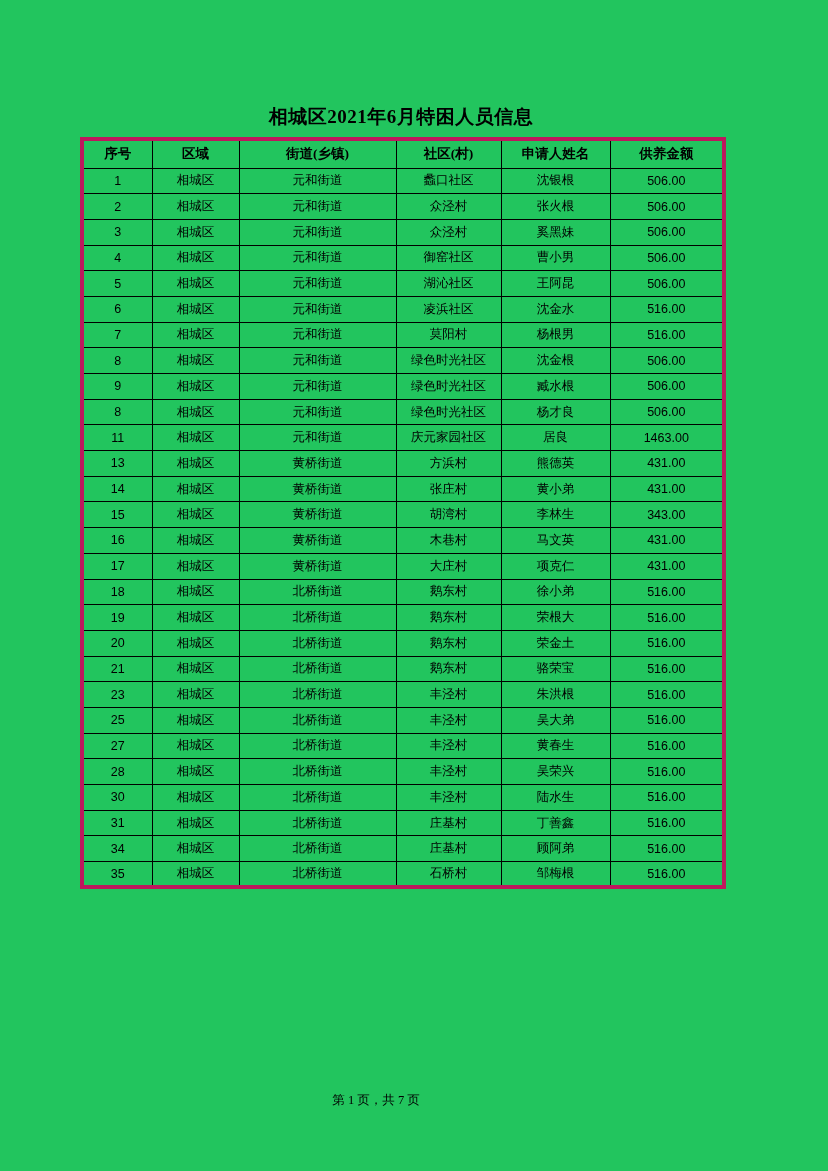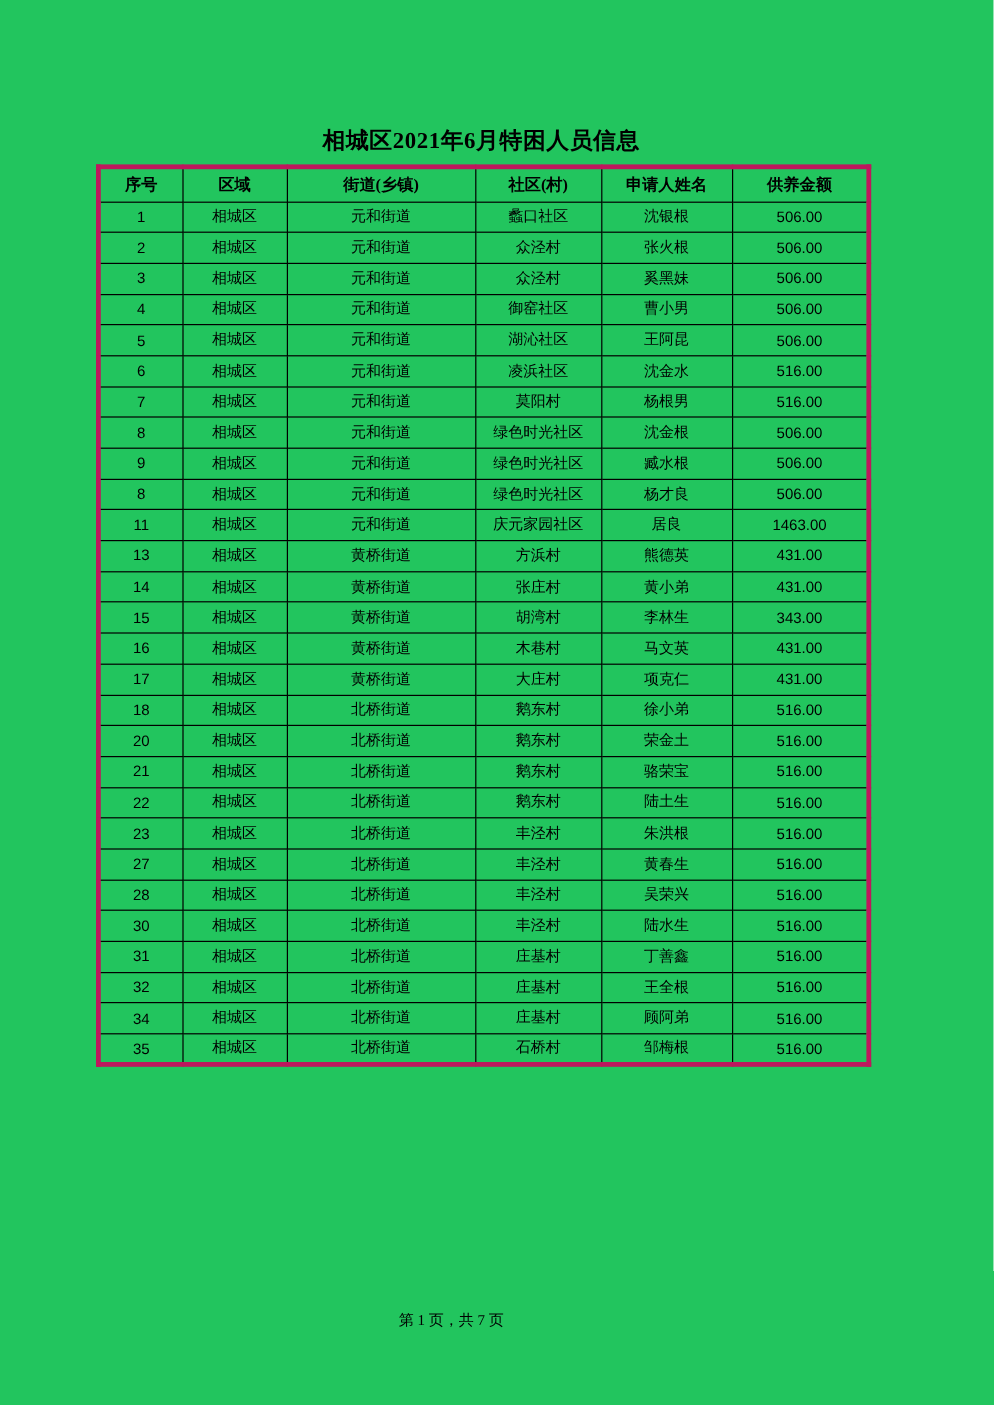--- a/index.html
+++ b/index.html
@@ -226,49 +226,57 @@
     </tr>
         <tr>
       <td class="num">18</td>
       <td>相城区</td>
       <td>北桥街道</td>
       <td>鹅东村</td>
       <td>徐小弟</td>
       <td class="num">516.00</td>
     </tr>
         <tr>
+      <td class="num">19</td>
+      <td>相城区</td>
+      <td>北桥街道</td>
+      <td>鹅东村</td>
+      <td>荣根大</td>
+      <td class="num">516.00</td>
+    </tr>
+        <tr>
       <td class="num">20</td>
       <td>相城区</td>
       <td>北桥街道</td>
       <td>鹅东村</td>
       <td>荣金土</td>
       <td class="num">516.00</td>
     </tr>
         <tr>
       <td class="num">21</td>
       <td>相城区</td>
       <td>北桥街道</td>
       <td>鹅东村</td>
       <td>骆荣宝</td>
       <td class="num">516.00</td>
     </tr>
         <tr>
-      <td class="num">22</td>
-      <td>相城区</td>
-      <td>北桥街道</td>
-      <td>鹅东村</td>
-      <td>陆土生</td>
-      <td class="num">516.00</td>
-    </tr>
-        <tr>
       <td class="num">23</td>
       <td>相城区</td>
       <td>北桥街道</td>
       <td>丰泾村</td>
       <td>朱洪根</td>
+      <td class="num">516.00</td>
+    </tr>
+        <tr>
+      <td class="num">25</td>
+      <td>相城区</td>
+      <td>北桥街道</td>
+      <td>丰泾村</td>
+      <td>吴大弟</td>
       <td class="num">516.00</td>
     </tr>
         <tr>
       <td class="num">27</td>
       <td>相城区</td>
       <td>北桥街道</td>
       <td>丰泾村</td>
       <td>黄春生</td>
       <td class="num">516.00</td>
     </tr>
@@ -290,28 +298,20 @@
     </tr>
         <tr>
       <td class="num">31</td>
       <td>相城区</td>
       <td>北桥街道</td>
       <td>庄基村</td>
       <td>丁善鑫</td>
       <td class="num">516.00</td>
     </tr>
         <tr>
-      <td class="num">32</td>
-      <td>相城区</td>
-      <td>北桥街道</td>
-      <td>庄基村</td>
-      <td>王全根</td>
-      <td class="num">516.00</td>
-    </tr>
-        <tr>
       <td class="num">34</td>
       <td>相城区</td>
       <td>北桥街道</td>
       <td>庄基村</td>
       <td>顾阿弟</td>
       <td class="num">516.00</td>
     </tr>
         <tr>
       <td class="num">35</td>
       <td>相城区</td>

